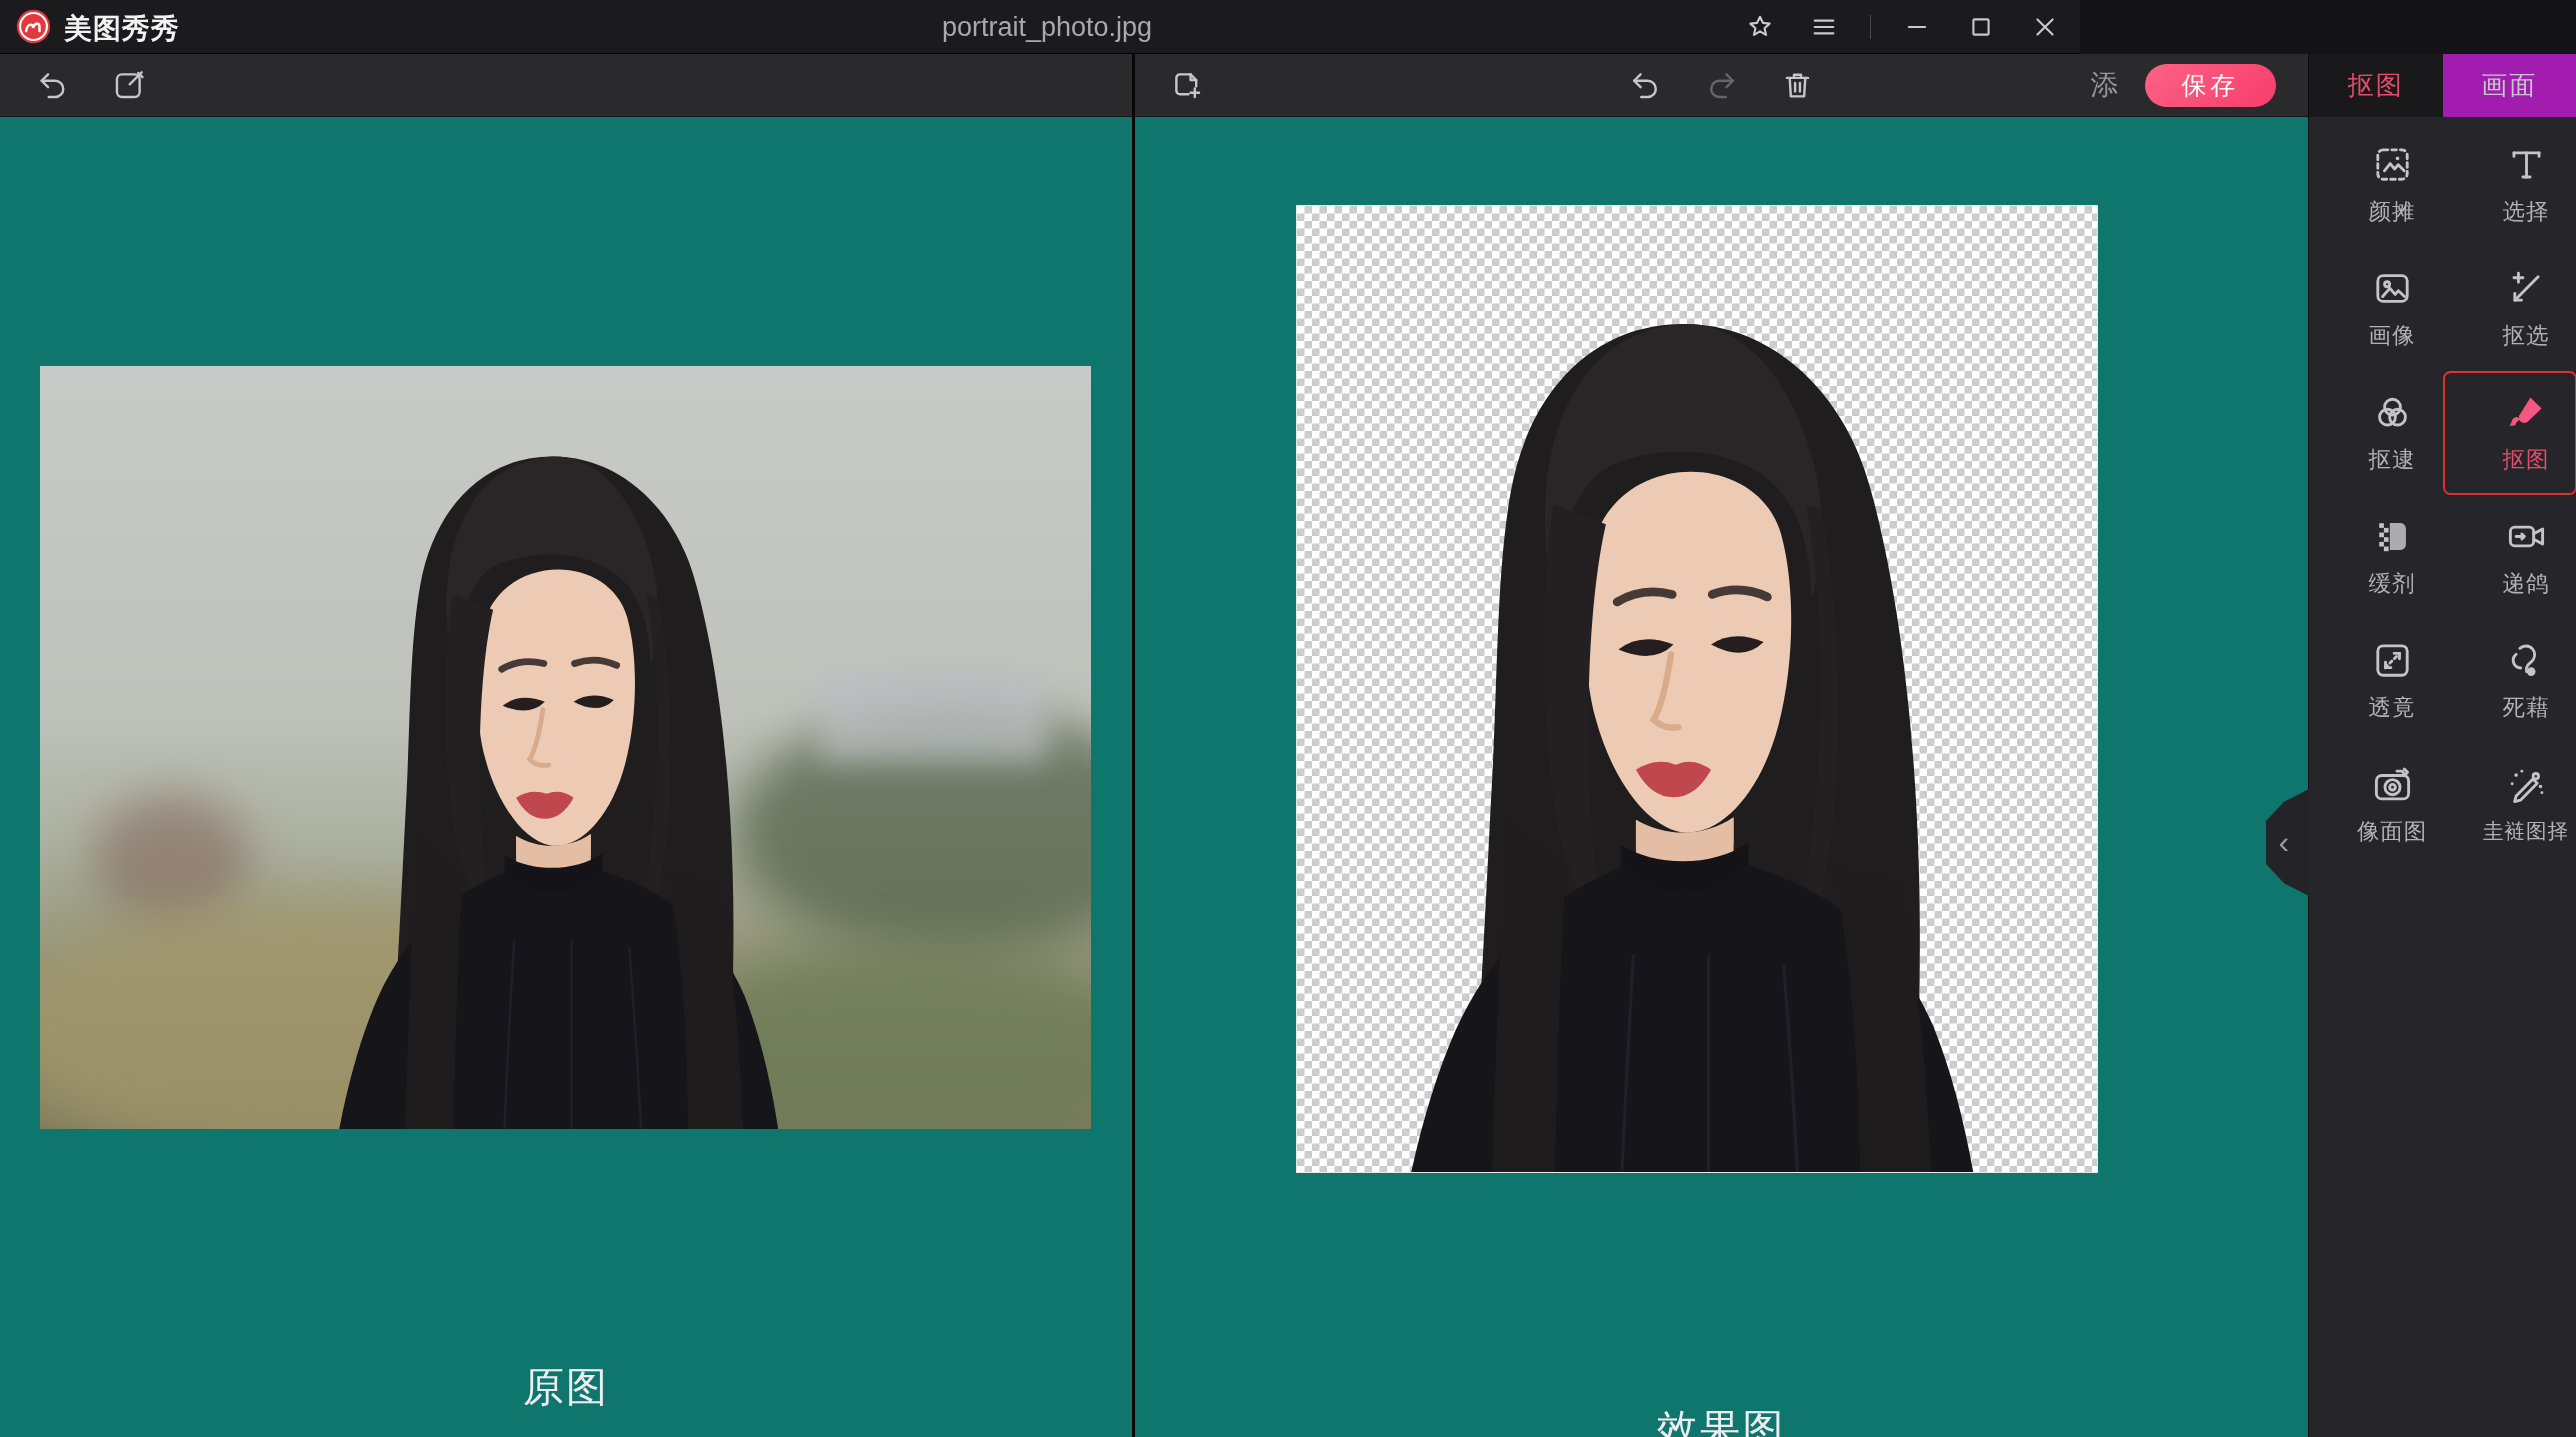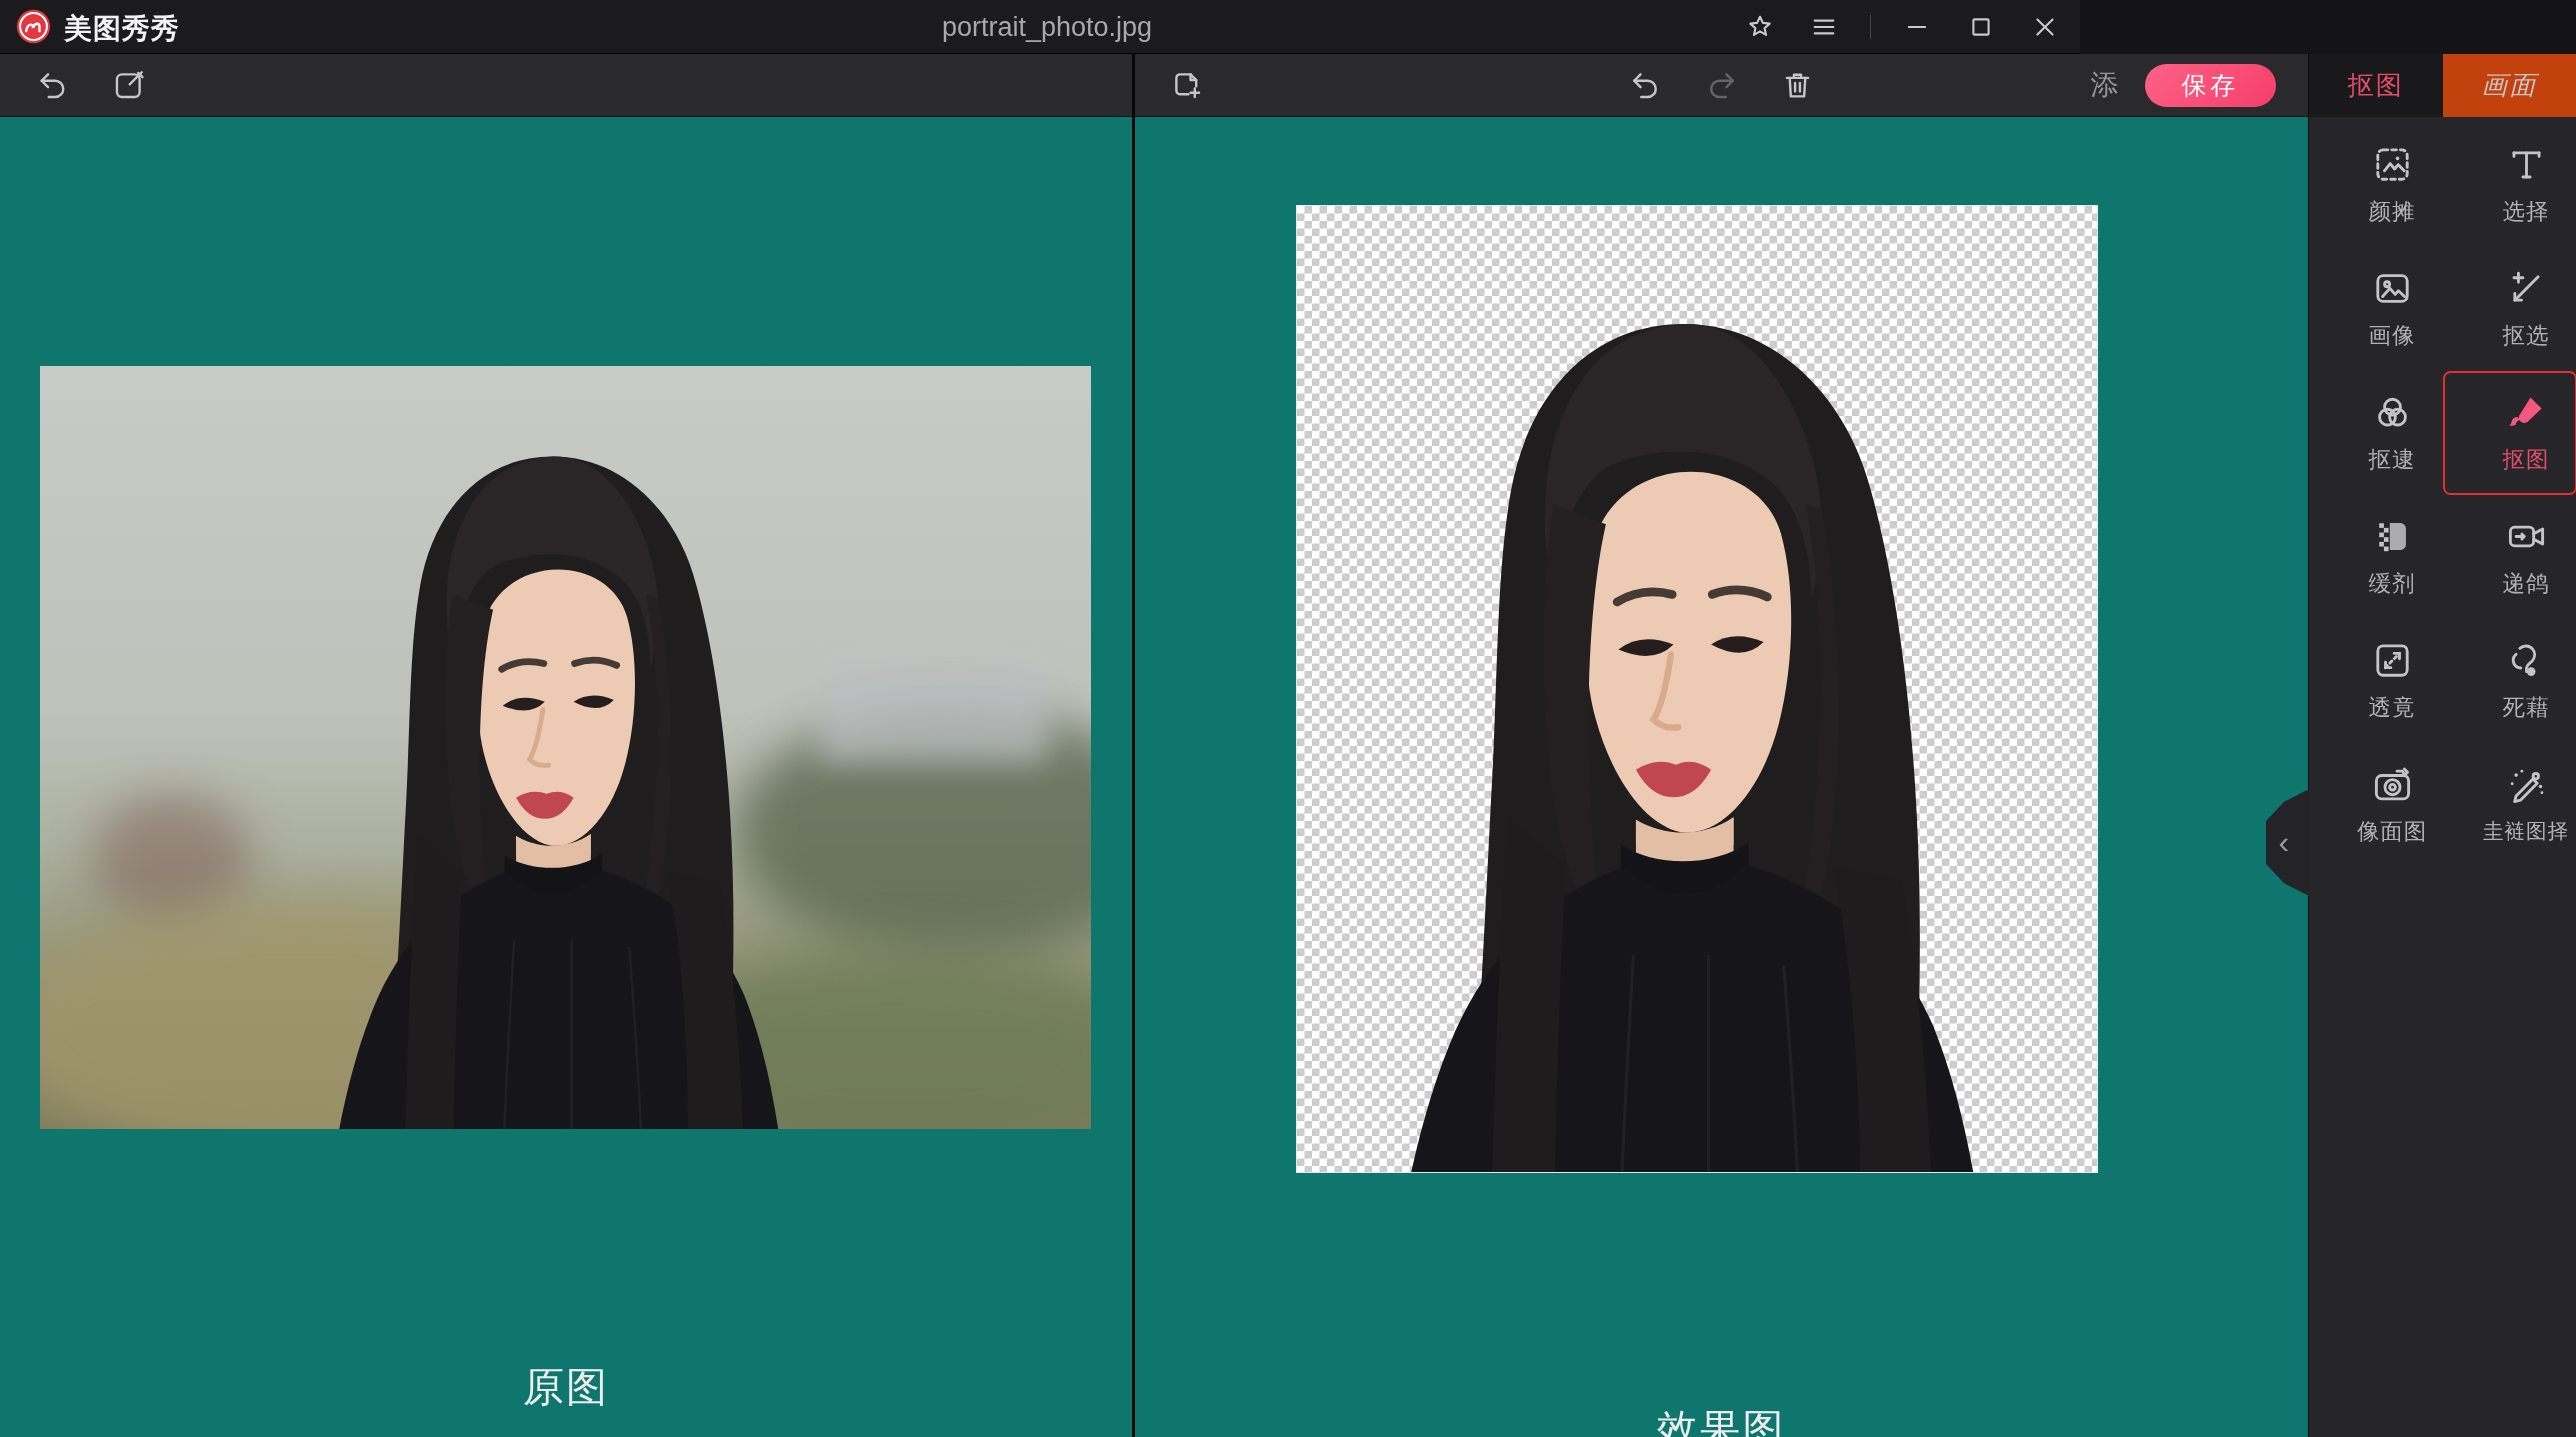--- a/index.html
+++ b/index.html
@@ -78,21 +78,21 @@
              background-size:15px 15px; background-position:0 0,7.5px 7.5px; }
   .subject-result { position:absolute; left:11.2px; top:73px; width:751px; height:1076px; }
 
   
   .sidebar { position:absolute; left:2308px; top:54px; width:268px; height:1383px;
              background:#26262a; border-left:0.9px solid #0c0c0d; z-index:20; }
   .tab-row { display:flex; height:63px; }
   .side-tab { width:50%; height:63px; display:flex; align-items:center; justify-content:center;
               font-size:26px; letter-spacing:1.9px; }
   .side-tab.active { background:#19191c; color:#e34d6b; }
-  .side-tab.inactive { background:#c2410c; color:#c6c6ca;font-style:italic; }
+  .side-tab.inactive { background:#a21caf; color:#c6c6ca; }
   .tools { position:relative; margin-top:5.6px; display:grid;
            grid-template-columns:134px 134px; grid-auto-rows:124px; }
   .tool { display:flex; flex-direction:column; align-items:center; justify-content:center;
           gap:10px; color:#c4c4c8; position:relative; border:2.8px solid transparent;
           border-radius:7.5px;padding-left:32px; }
   .tool.active { border-color:#e03131; color:#f4577f; }
   .tool .ticon { width:43px; height:43px; display:flex; align-items:center; justify-content:center; }
   .tool .ticon svg { width:43px; height:43px; stroke:currentColor; fill:none; stroke-width:1.6;
                      stroke-linecap:round; stroke-linejoin:round; }
   .tool .tlabel { font-size:22.5px; color:#b2b2b6; letter-spacing:0.9px; white-space:nowrap; }

